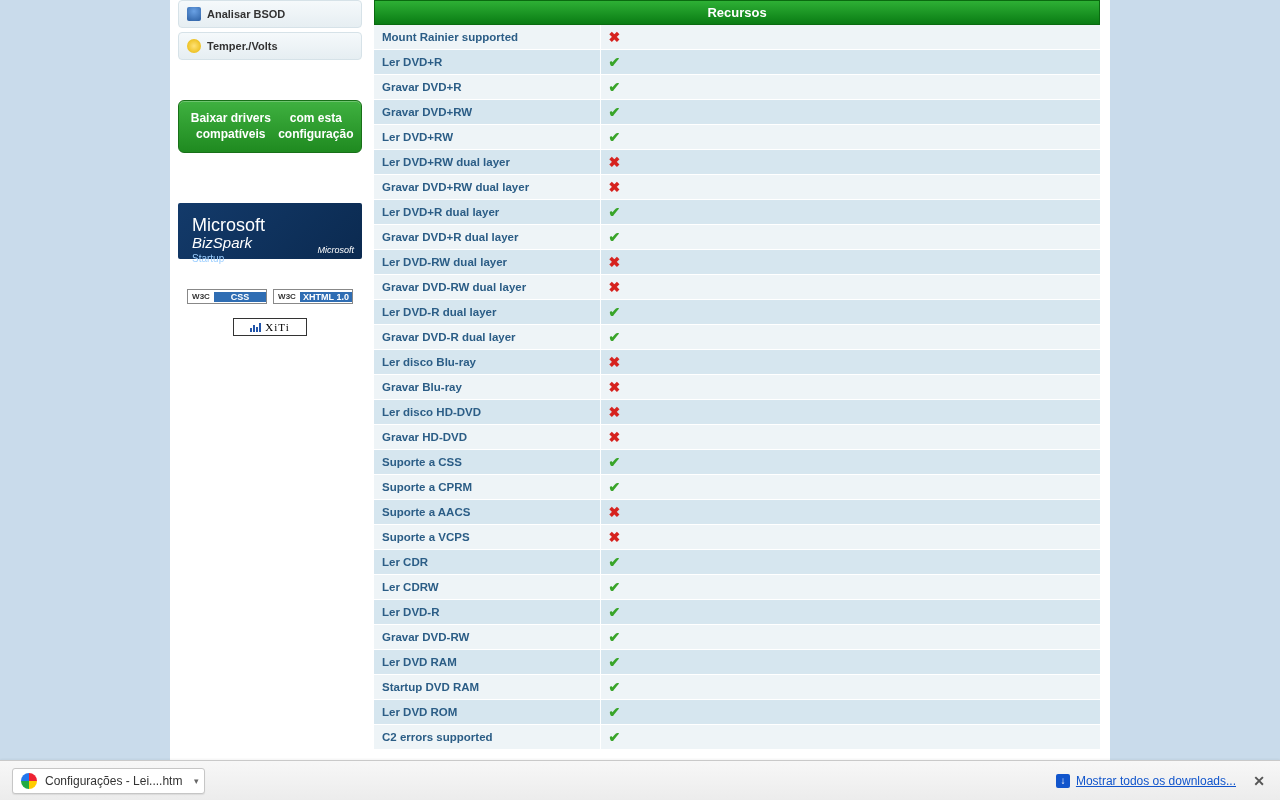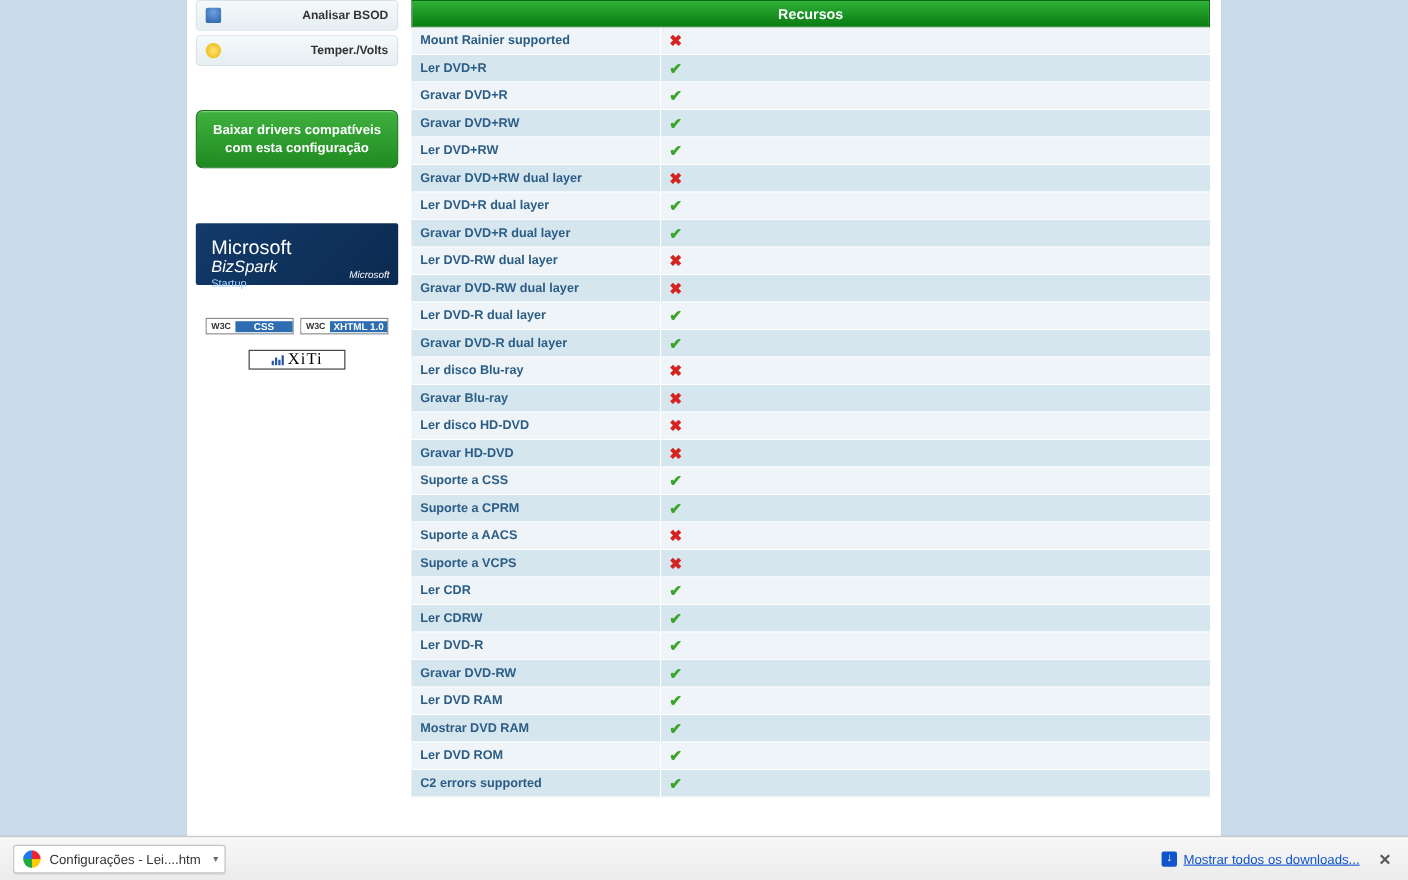--- a/index.html
+++ b/index.html
@@ -37,27 +37,26 @@
     gap: 6px;
     padding: 6px 8px;
     background: linear-gradient(#f5f9fb,#e6eef2);
     border: 1px solid #d6e2e8;
     border-radius: 4px;
     margin-bottom: 4px;
     color: #333;
     font-size: 11px;
     font-weight: bold;
     cursor: pointer;
-    justify-content: space-between;
   }
   .side-item .ic { width: 14px; height: 14px; display:inline-block; }
   .bsod-ic { background: radial-gradient(circle at 50% 30%, #6aa1e4, #2b5fa3); border-radius:2px; }
   .temp-ic { background: radial-gradient(circle at 50% 50%, #ffe277, #e6b400); border-radius:50%; }
   .dl-btn {
-    display:flex; flex-direction:column; justify-content:center; align-items:center;
+    display:flex; flex-direction:row; justify-content:center; align-items:center;
     text-align:center;
     background: linear-gradient(#3fb140,#1f8a20);
     color:#fff; font-weight:bold;
     border:1px solid #187018;
     border-radius:6px;
     padding:10px 6px;
     margin: 40px 0 50px 0;
     box-shadow: inset 0 1px 0 rgba(255,255,255,.25);
     font-size:12px;
     line-height:1.3;
@@ -78,23 +77,23 @@
   .biz .t4{ position:absolute; right:8px; bottom:4px; font-size:9px; font-style:italic;}
   .badges { display:flex; gap:6px; justify-content:center; margin-bottom:14px;}
   .badge {
     width:80px; height:15px; font-size:9px; font-weight:bold;
     display:flex; align-items:center; border:1px solid #888;
     background:#fff;
   }
   .badge .l{ background:#fff;color:#333;width:26px;display:flex;align-items:center;justify-content:center;font-size:8px;}
   .badge .r{ background:#2f6db3;color:#fff;flex:1;display:flex;align-items:center;justify-content:center;}
   .xiti{
-    width:88px;height:18px;border:1px solid #333;margin:0 auto;
+    width:74px;height:18px;border:1px solid #333;margin:0 auto;
     display:flex;align-items:center;justify-content:center;gap:4px;
-    font-family:Georgia,serif; letter-spacing:1px; font-size:15px;
+    font-family:Georgia,serif; letter-spacing:1px; font-size:11px;
     background:#fff;
   }
   .xiti .bars{display:flex;align-items:flex-end;gap:1px;}
   .xiti .bars span{width:2px;background:#2255aa;display:block;}
   .main { flex:1; padding:0 10px 0 4px; }
   .sect-head {
     background: linear-gradient(#2eb035,#0a7c14);
     color:#fff; font-weight:bold; text-align:center;
     padding:4px 0; border:1px solid #0a6a10;
     font-size:13px;
@@ -211,20 +210,24 @@
             </tr>
             <tr>
               <td>Gravar DVD+RW</td>
               <td class="val"><span class="tick">✔</span></td>
             </tr>
             <tr>
               <td>Ler DVD+RW</td>
               <td class="val"><span class="tick">✔</span></td>
             </tr>
             <tr>
+              <td>Ler DVD+RW dual layer</td>
+              <td class="val"><span class="cross">✖</span></td>
+            </tr>
+            <tr>
               <td>Gravar DVD+RW dual layer</td>
               <td class="val"><span class="cross">✖</span></td>
             </tr>
             <tr>
               <td>Ler DVD+R dual layer</td>
               <td class="val"><span class="tick">✔</span></td>
             </tr>
             <tr>
               <td>Gravar DVD+R dual layer</td>
               <td class="val"><span class="tick">✔</span></td>
@@ -291,21 +294,21 @@
             </tr>
             <tr>
               <td>Gravar DVD-RW</td>
               <td class="val"><span class="tick">✔</span></td>
             </tr>
             <tr>
               <td>Ler DVD RAM</td>
               <td class="val"><span class="tick">✔</span></td>
             </tr>
             <tr>
-              <td>Mostrar DVD RAM</td>
+              <td>Startup DVD RAM</td>
               <td class="val"><span class="tick">✔</span></td>
             </tr>
             <tr>
               <td>Ler DVD ROM</td>
               <td class="val"><span class="tick">✔</span></td>
             </tr>
             <tr>
               <td>C2 errors supported</td>
               <td class="val"><span class="tick">✔</span></td>
             </tr>

